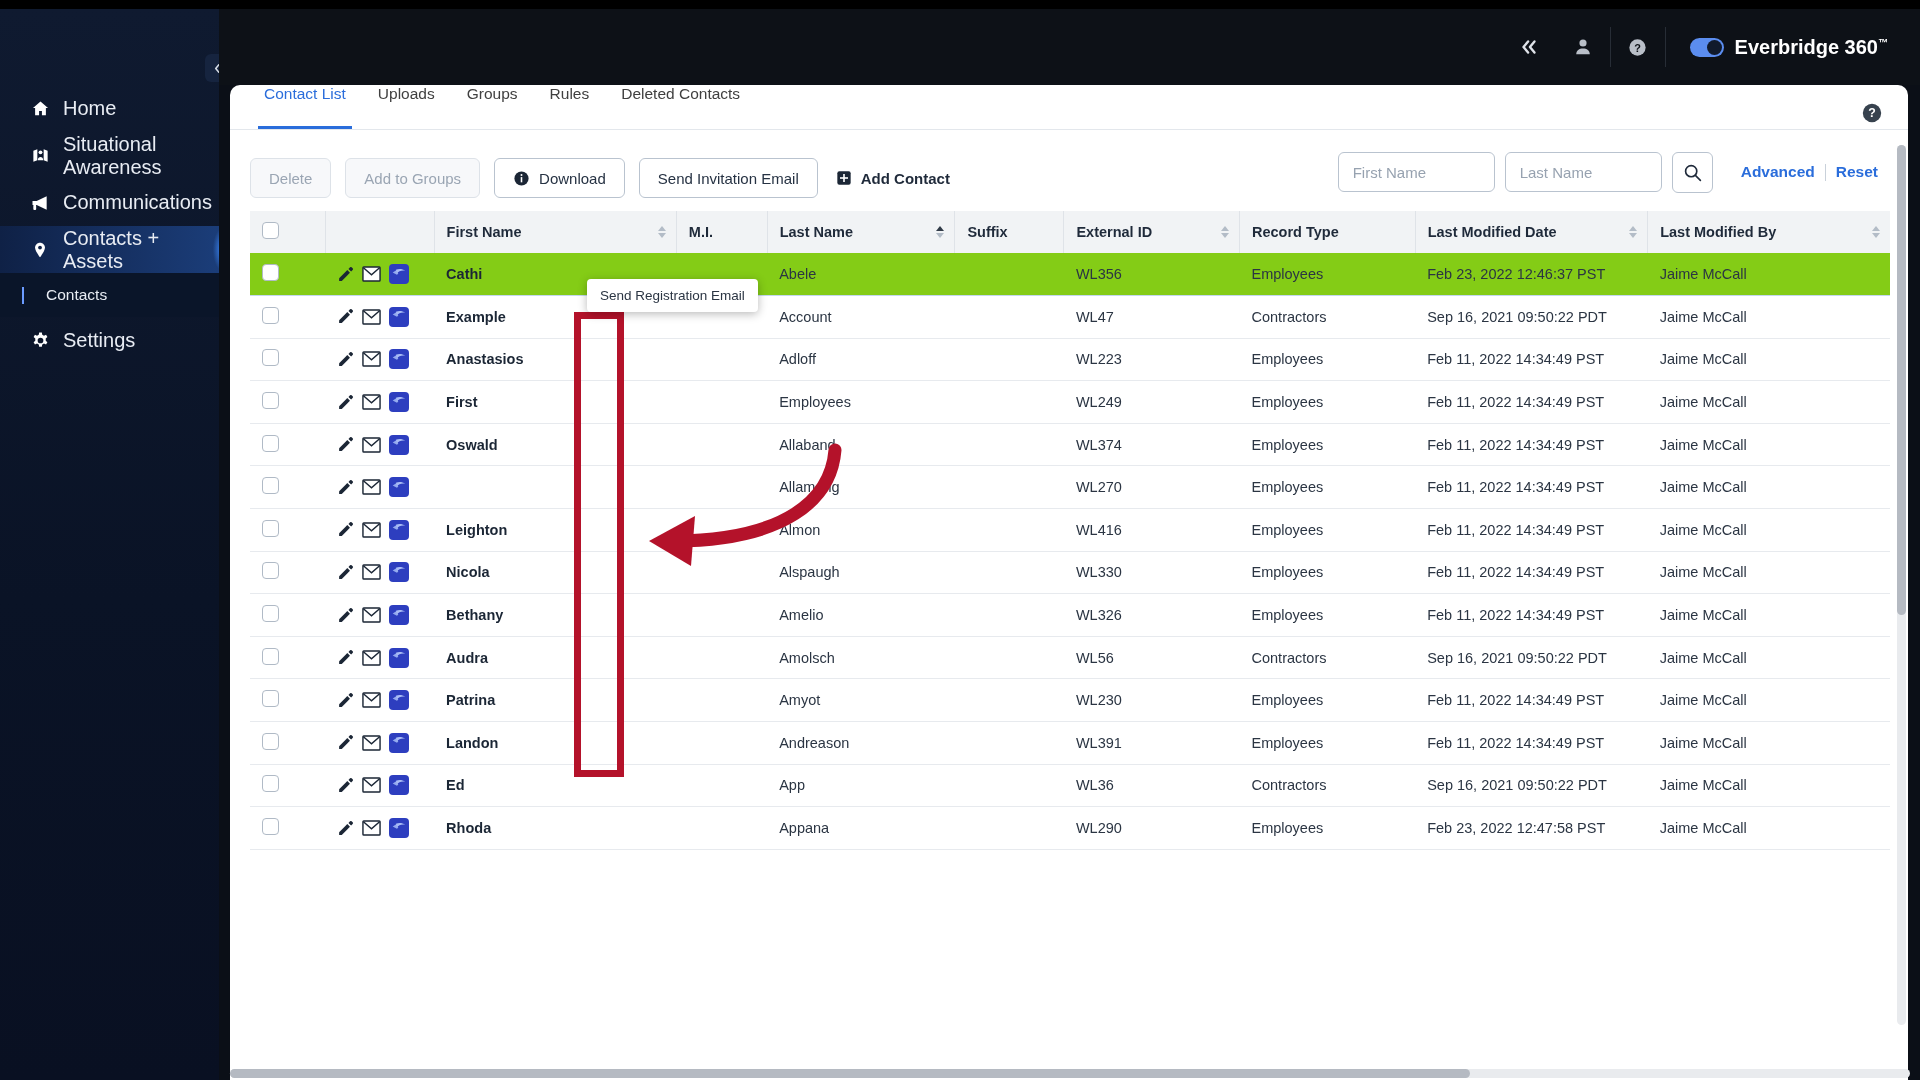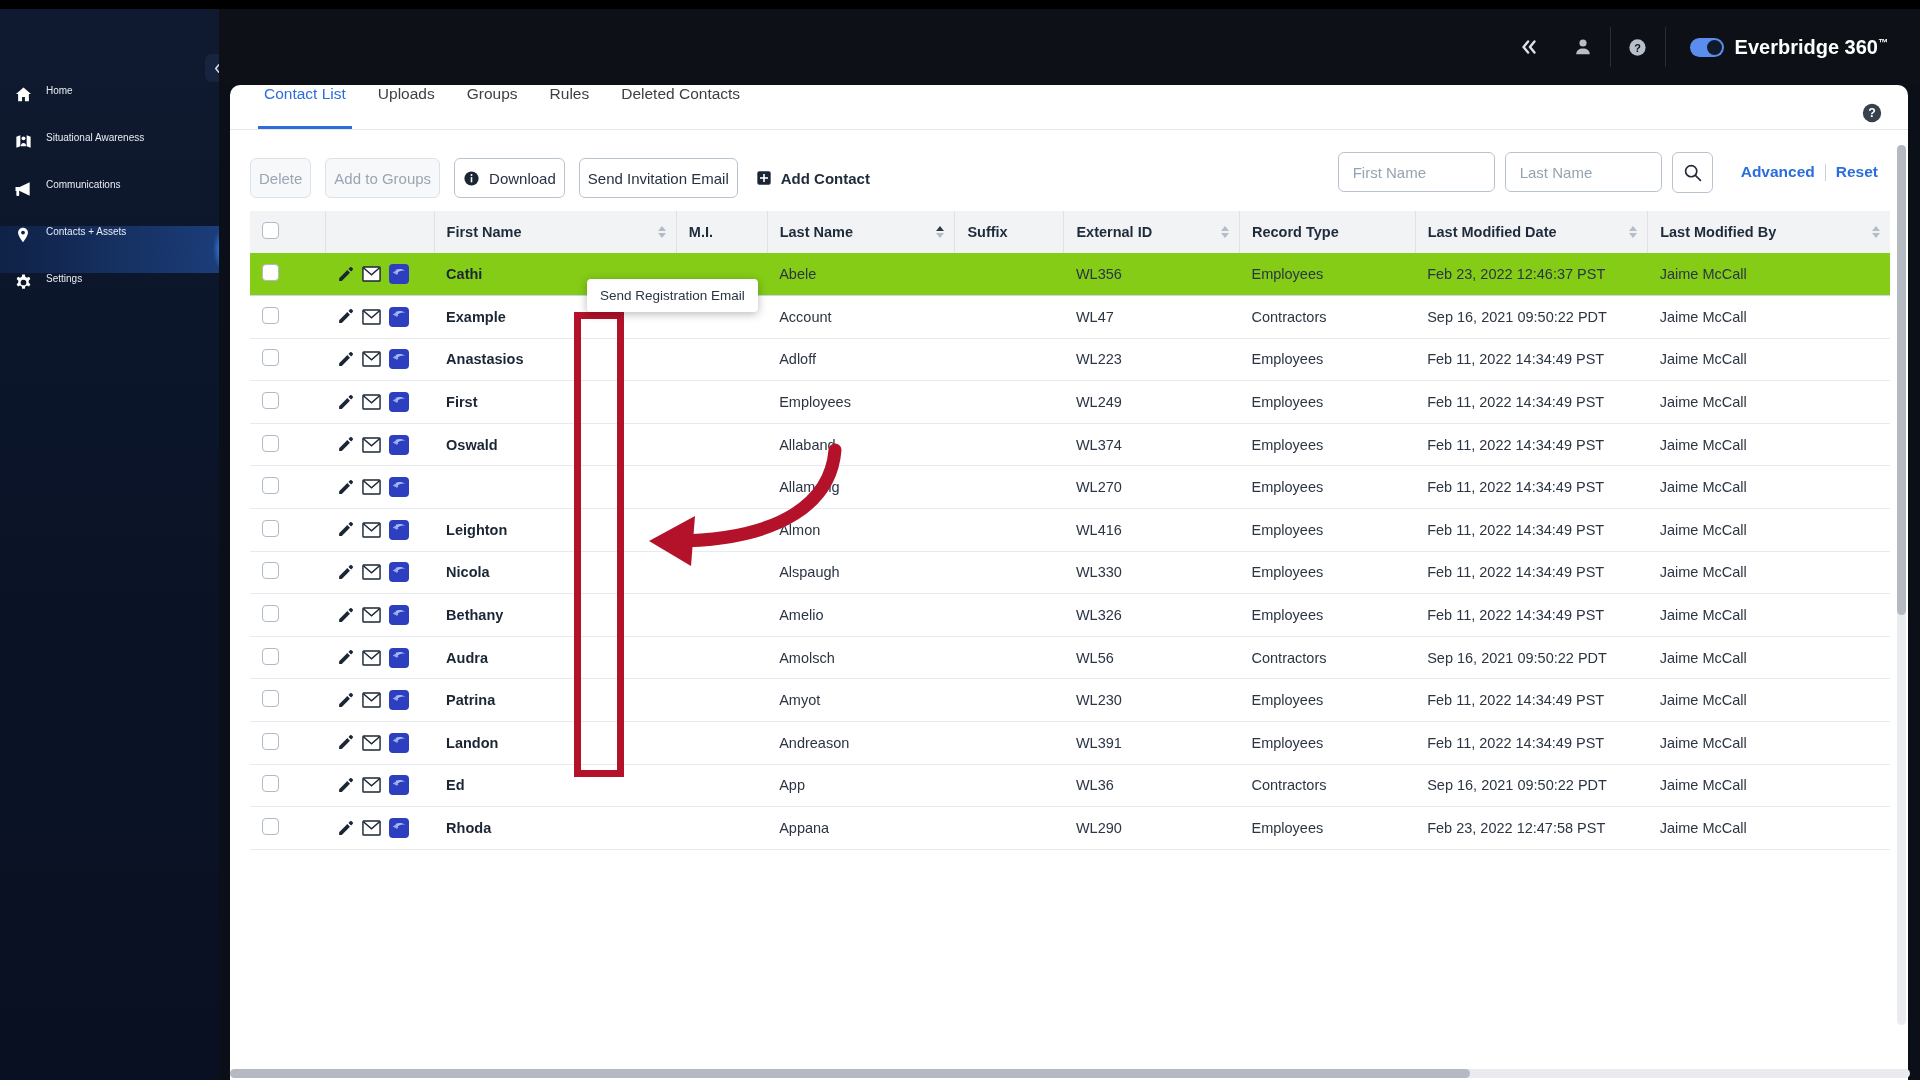--- a/index.html
+++ b/index.html
@@ -58,22 +58,22 @@
     background: linear-gradient(180deg,#0f1a30 0%,#0a1326 55%,#091022 100%);
     padding-top: 76px; overflow: hidden;
   }
   #sidebar-collapse {
     position: absolute; right: -14px; top: 45px; width: 28px; height: 28px;
     border-radius: 6px; background: #16243f; color: #d6dce6;
     display: flex; align-items: center; justify-content: center;
     font-size: 15px; z-index: 6;
   }
   .nav-item {
-    height: 47px; display: flex; align-items: flex-start; padding-left: 12px;
-    color: #e8ecf3; font-size: 10px; position: relative; gap: 12px;
+    height: 47px; display: flex; align-items: center; padding-left: 29px;
+    color: #e8ecf3; font-size: 20px; position: relative; gap: 12px;
   }
   .nav-item .nav-ico {
     width: 22px; display: flex; justify-content: center; align-items: center;
     color: #ffffff; flex: none;
   }
   .nav-item.active {
     background: linear-gradient(90deg,#13254a 0%,#1b3karr 0%,#15305f 100%);
   }
   .nav-item.active {
     background: linear-gradient(90deg,#112murmur 0%,#15305f 100%);
@@ -121,21 +121,21 @@
     position: absolute; left: 0; top: 44px; width: 100%; height: 1px;
     background: #e3e7ec;
   }
   
   #toolbar {
     position: absolute; left: 0; top: 56px; width: 100%; height: 62px;
     display: flex; align-items: center; padding: 0 20px;
   }
   .btn {
     height: 40px; border-radius: 6px; border: 1px solid #b9c3cf;
-    background: #fff; color: #263243; font-size: 15px; padding: 0 8px;
+    background: #fff; color: #263243; font-size: 15px; padding: 0 18px;
     display: flex; align-items: center; gap: 9px; margin-right: 14px;
     white-space: nowrap;
     margin-top: 12px;
   }
   .btn.disabled {
     color: #9aa5b3; border-color: #dde2e8; background: #f7f8fa;
   }
   .btn.plain {
     border: none; background: none; font-weight: 700; padding-left: 4px;
     color: #1f2a3a;
@@ -317,20 +317,26 @@
   <div class="nav-item active">
     <span class="nav-ico">
       <svg width="18" height="18" viewBox="0 0 24 24">
         <path d="M12 2.2 C8.3 2.2 5.4 5.1 5.4 8.8 C5.4 13.6 12 21.8 12 21.8 S18.6 13.6 18.6 8.8 C18.6 5.1 15.7 2.2 12 2.2 Z" fill="#fff"></path>
         <circle cx="12" cy="8.7" r="2.5" fill="#0f2146"></circle>
       </svg>
     </span>
     <span>Contacts + Assets</span>
   </div>
 
+  <div class="nav-sub">
+    <span class="bar">
+        <i></i>
+      </span>
+    <span>Contacts</span>
+  </div>
 
 
   <div class="nav-item">
     <span class="nav-ico">
       <svg width="19" height="19" viewBox="0 0 24 24">
         <path d="M12 8.4 a3.6 3.6 0 1 0 0 7.2 a3.6 3.6 0 0 0 0 -7.2 Z M10.3 1.8 h3.4 l.5 2.8 l2.2 1.3 l2.6-1.1 l1.7 2.9 l-2.1 1.9 v2.6 l2.1 1.9 l-1.7 2.9 l-2.6-1.1 l-2.2 1.3 l-.5 2.8 h-3.4 l-.5-2.8 l-2.2-1.3 l-2.6 1.1 l-1.7-2.9 l2.1-1.9 v-2.6 L3.3 7.7 L5 4.8 l2.6 1.1 l2.2-1.3 Z" fill="#fff"></path>
       </svg>
     </span>
     <span>Settings</span>
   </div>

